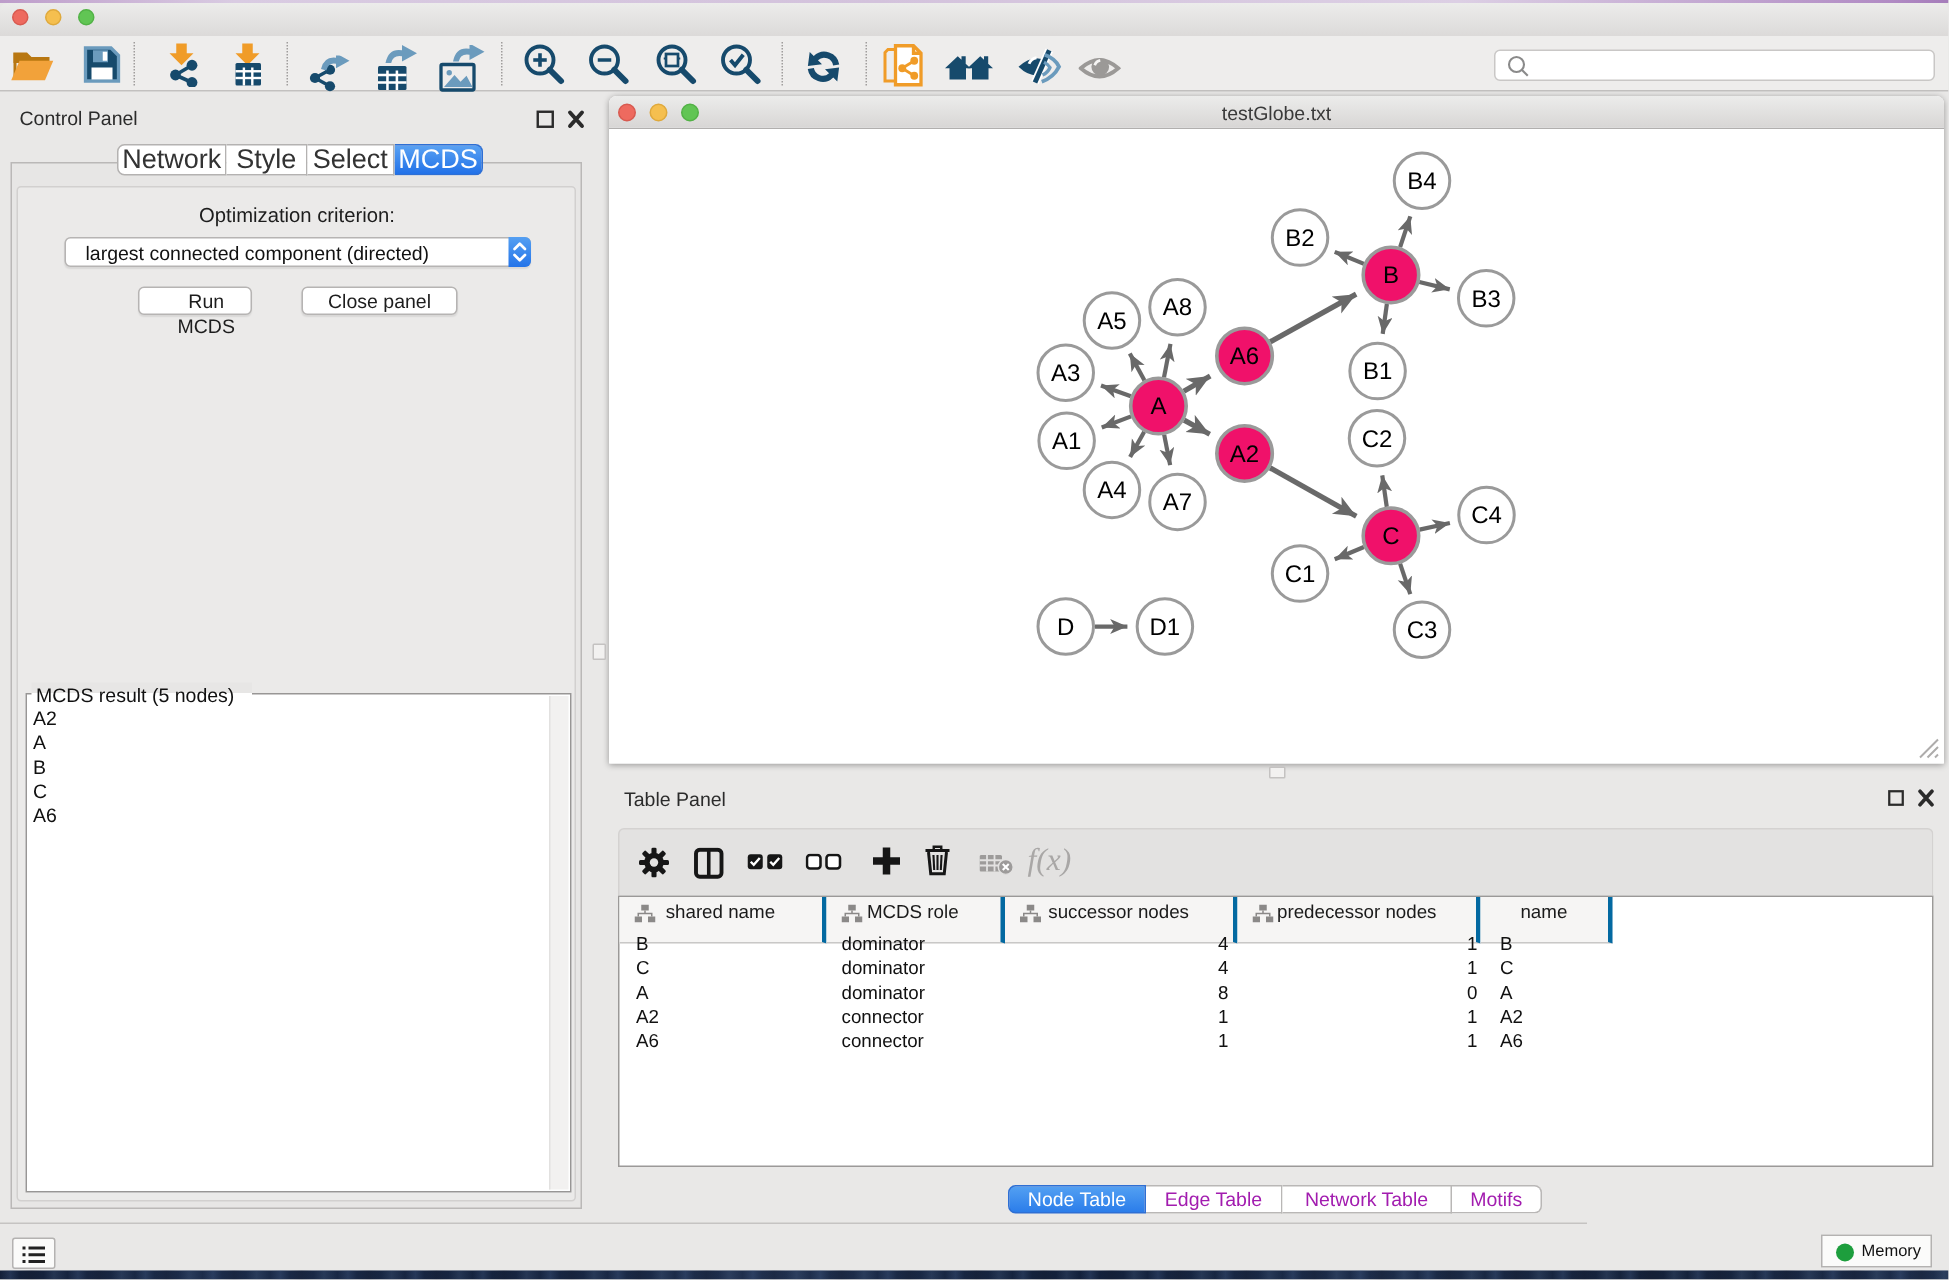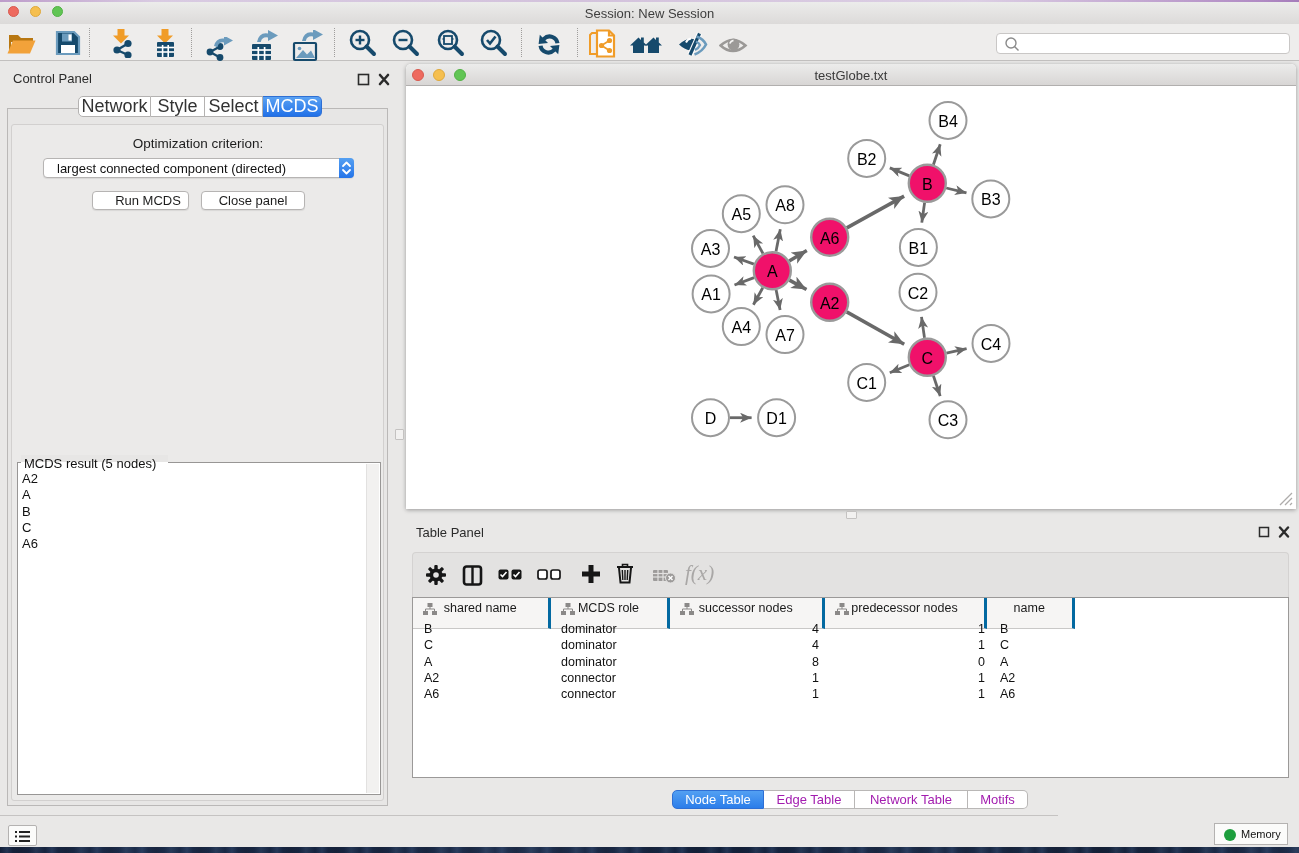--- a/index.html
+++ b/index.html
@@ -95,21 +95,20 @@
 #darkstrip { left:0; top:847px; width:1299px; height:6px;
   background:linear-gradient(90deg,#131f38,#1c2c4a 10%,#15233e 25%,#20304e 40%,#12203a 55%,#1d2d4a 70%,#142139 85%,#1e2e4c);}
 </style>
 </head>
 <body>
 <div class="abs" id="purpletop"></div>
 <div class="abs" id="titlebar">
   <div class="light" style="left:7.5px;top:3.5px;width:11px;height:11px;background:#ee6a5f;border:0.5px solid #d85a50;"></div>
   <div class="light" style="left:29.5px;top:3.5px;width:11px;height:11px;background:#f5bf4f;border:0.5px solid #dfa93c;"></div>
   <div class="light" style="left:51.5px;top:3.5px;width:11px;height:11px;background:#61c554;border:0.5px solid #52b246;"></div>
-  <div class="t">Session: New Session</div>
 </div>
 <div class="abs" id="toolbar">
 <svg class="tbi" style="left:7px;" width="30" height="30">
 <path d="M2,7 L11,7 L14,10 L26,10 L26,14 L2,14 Z" fill="#b87711"></path>
 <path d="M2,7 L2,25 L4,25 L4,9 Z" fill="#b87711"></path>
 <path d="M0.5,25.5 L6,12.5 L28.5,12.5 L23,25.5 Z" fill="#f2a23a"></path>
 </svg>
 <svg class="tbi" style="left:53px;" width="30" height="30">
 <path d="M4,4 h17 l5,5 v17 h-22 z" fill="#164a6c" stroke="#6b9bbd" stroke-width="2.2"></path>
 <rect x="9" y="5.5" width="10" height="8" fill="#6b9bbd"></rect>
@@ -265,21 +264,21 @@
   <div class="tab sel" style="width:59px">MCDS</div>
 </div>
 <div class="abs" id="opt-label">Optimization criterion:</div>
 <div class="abs" id="dropdown">
   <div class="txt">largest connected component (directed)</div>
   <div class="spin"><svg width="15" height="20">
         <path d="M4,8 L7.5,4.5 L11,8" fill="none" stroke="#fff" stroke-width="1.8" stroke-linecap="round" stroke-linejoin="round"></path>
         <path d="M4,12 L7.5,15.5 L11,12" fill="none" stroke="#fff" stroke-width="1.8" stroke-linecap="round" stroke-linejoin="round"></path>
       </svg></div>
 </div>
-<div class="btn" style="left:92px;top:191px;width:97px;padding-left:15px;">Run MCDS</div>
+<div class="btn" style="left:92px;top:191px;width:76px;padding-left:15px;">Run MCDS</div>
 <div class="btn" style="left:201px;top:191px;width:104px;">Close panel</div>
 <div class="abs" id="mcdsbox">
     <div class="scroll"></div>
   </div>
 <div class="abs" id="mcds-label-bg"></div>
 <div class="abs" id="mcds-label">MCDS result (5 nodes)</div>
 <div class="abs" id="mcds-list">A2<br>A<br>B<br>C<br>A6</div>
 
 <div class="abs" id="netwin">
   <div id="nw-title">

